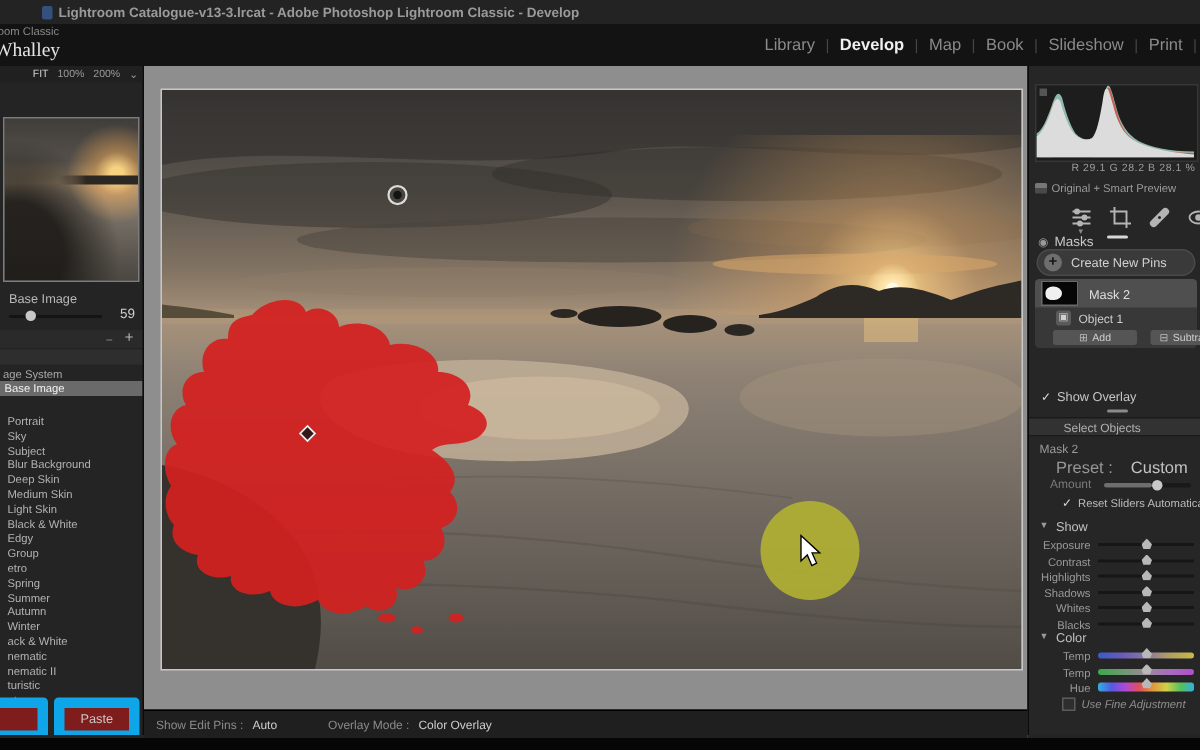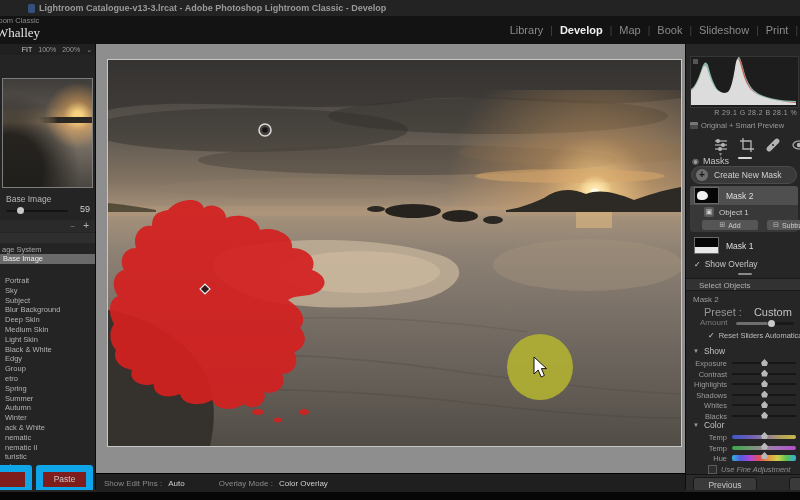--- a/index.html
+++ b/index.html
@@ -92,21 +92,21 @@
   .addsub-row{position:absolute;left:12px;top:34px;display:flex;gap:9px;}
   .as-btn{height:10px;background:#555;border-radius:2px;font-size:7px;color:#cfcfcf;display:flex;align-items:center;gap:3px;
           padding:0 6px;white-space:nowrap;}
   .add-btn{width:44px;justify-content:center;}
   .sub-btn{width:70px;}
   .as-ico{font-size:7px;color:#bdbdbd;}
   .mask1-row{position:absolute;left:4px;top:192px;width:108px;height:19px;display:flex;align-items:center;gap:7px;padding-left:4px;box-sizing:border-box;}
   .overlay-row{position:absolute;left:8px;top:215px;display:flex;align-items:center;gap:4px;font-size:8.5px;color:#c6c6c6;}
   .checkmark{font-size:8px;color:#d8d8d8;}
   .select-objects-bar{position:absolute;left:0;top:234px;width:115px;height:13px;background:#323232;border-top:1px solid #1a1a1a;
-                      border-bottom:1px solid #1a1a1a;font-size:8px;color:#b0b0b0;line-height:13px;padding-left:13px;box-sizing:border-box;}
+                      border-bottom:1px solid #1a1a1a;font-size:8px;color:#b0b0b0;line-height:13px;padding-left:23px;box-sizing:border-box;}
   .mask-sel-label{position:absolute;left:7px;top:251px;font-size:8px;color:#9a9a9a;}
   .preset-row{position:absolute;left:18px;top:262px;display:flex;gap:12px;font-size:11px;}
   .preset-key{color:#969696;}
   .preset-val{color:#c2c2c2;}
   .amount-row{position:absolute;left:14px;top:274px;width:96px;height:10px;}
   .amount-row .lbl{position:absolute;left:0;top:0;font-size:8px;color:#7a7a7a;}
   .rp-track{position:absolute;left:36px;top:4px;width:58px;height:3px;background:#191919;border-radius:2px;}
   .rp-fill{position:absolute;left:0;top:0;height:3px;width:55%;background:#6e6e6e;border-radius:2px;}
   .rp-thumb{position:absolute;left:55%;top:-2.5px;width:7px;height:7px;border-radius:50%;background:#c9c9c9;}
   .reset-row{position:absolute;left:22px;top:287px;display:flex;gap:4px;align-items:center;font-size:7.5px;color:#bcbcbc;white-space:nowrap;}
@@ -357,21 +357,21 @@
     </div>
 
     <div class="masks-hdr">
       <span class="eye-glyph">◉</span>
       <span>Masks</span>
     </div>
     <span class="grip g1"></span>
 
     <div class="create-mask-btn">
       <span class="plus-circle">+</span>
-      <span class="create-label">Create New Mask</span>
+      <span class="create-label">Create New Pins</span>
     </div>
 
     <div class="mask-group">
       <div class="mask2-row">
         <span class="mask-thumb mask2-thumb"></span>
         <span class="mask-label">Mask 2</span>
       </div>
       <div class="object1-row">
         <span class="obj-icon">▣</span>
         <span class="obj-label">Object 1</span>
@@ -381,24 +381,20 @@
           <span class="as-ico">⊞</span>
           <span>Add</span>
         </div>
         <div class="as-btn sub-btn">
           <span class="as-ico">⊟</span>
           <span>Subtract</span>
         </div>
       </div>
     </div>
 
-    <div class="mask1-row">
-      <span class="mask-thumb mask1-thumb"></span>
-      <span class="mask-label">Mask 1</span>
-    </div>
 
     <div class="overlay-row">
       <span class="checkmark">✓</span>
       <span>Show Overlay</span>
     </div>
     <span class="grip g2"></span>
 
     <div class="select-objects-bar">Select Objects</div>
     <div class="mask-sel-label">Mask 2</div>
 
@@ -486,20 +482,16 @@
             <div class="sthumb"></div>
           </div>
         </div>
       </div>
 
     <div class="fine-row">
       <span class="fine-box"></span>
       <span>Use Fine Adjustment</span>
     </div>
 
-    <div class="rp-footer">
-      <div class="rp-btn prev-btn">Previous</div>
-      <div class="rp-btn reset-btn">Reset</div>
-    </div>
   </div>
 
   <div class="bottom-strip"></div>
 </div>
 
 </body></html>

